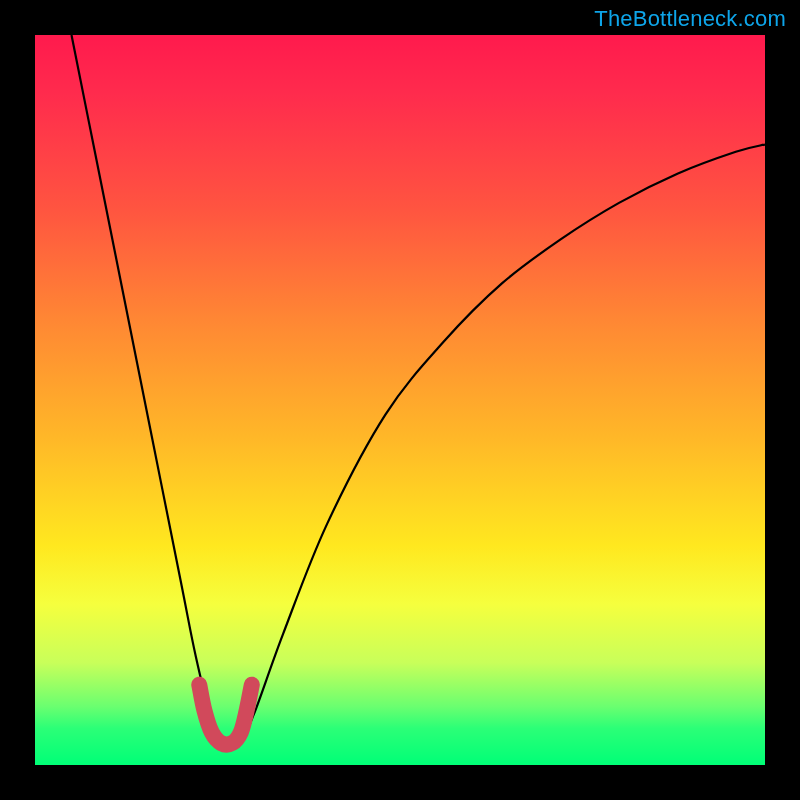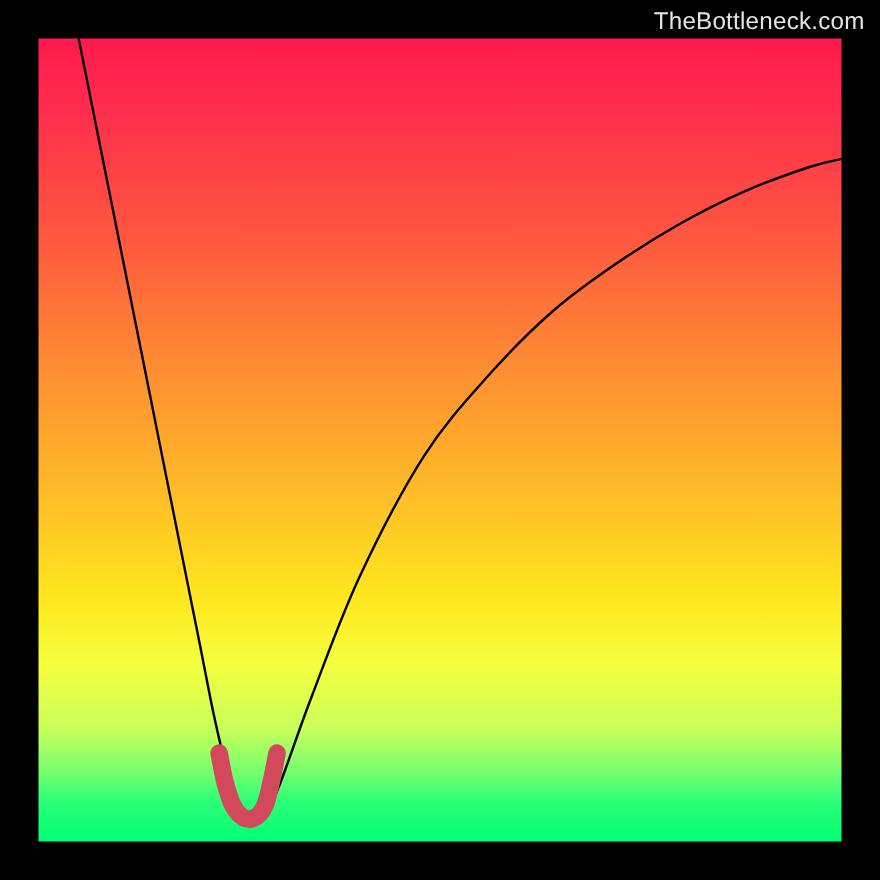--- a/index.html
+++ b/index.html
@@ -38,21 +38,21 @@
       #c8ff5a 86%,
       #6aff70 92%,
       #2bff77 95%,
       #00ff77 100%
     );
   }
   .watermark {
     position: absolute;
     top: 6px;
     right: 14px;
-    color: #e5e5e5;
+    color: #0ea5e9;
     font-size: 22px;
     font-weight: 500;
     letter-spacing: 0.2px;
   }
   svg.curve {
     position: absolute;
     left: 0;
     top: 0;
     width: 730px;
     height: 730px;

